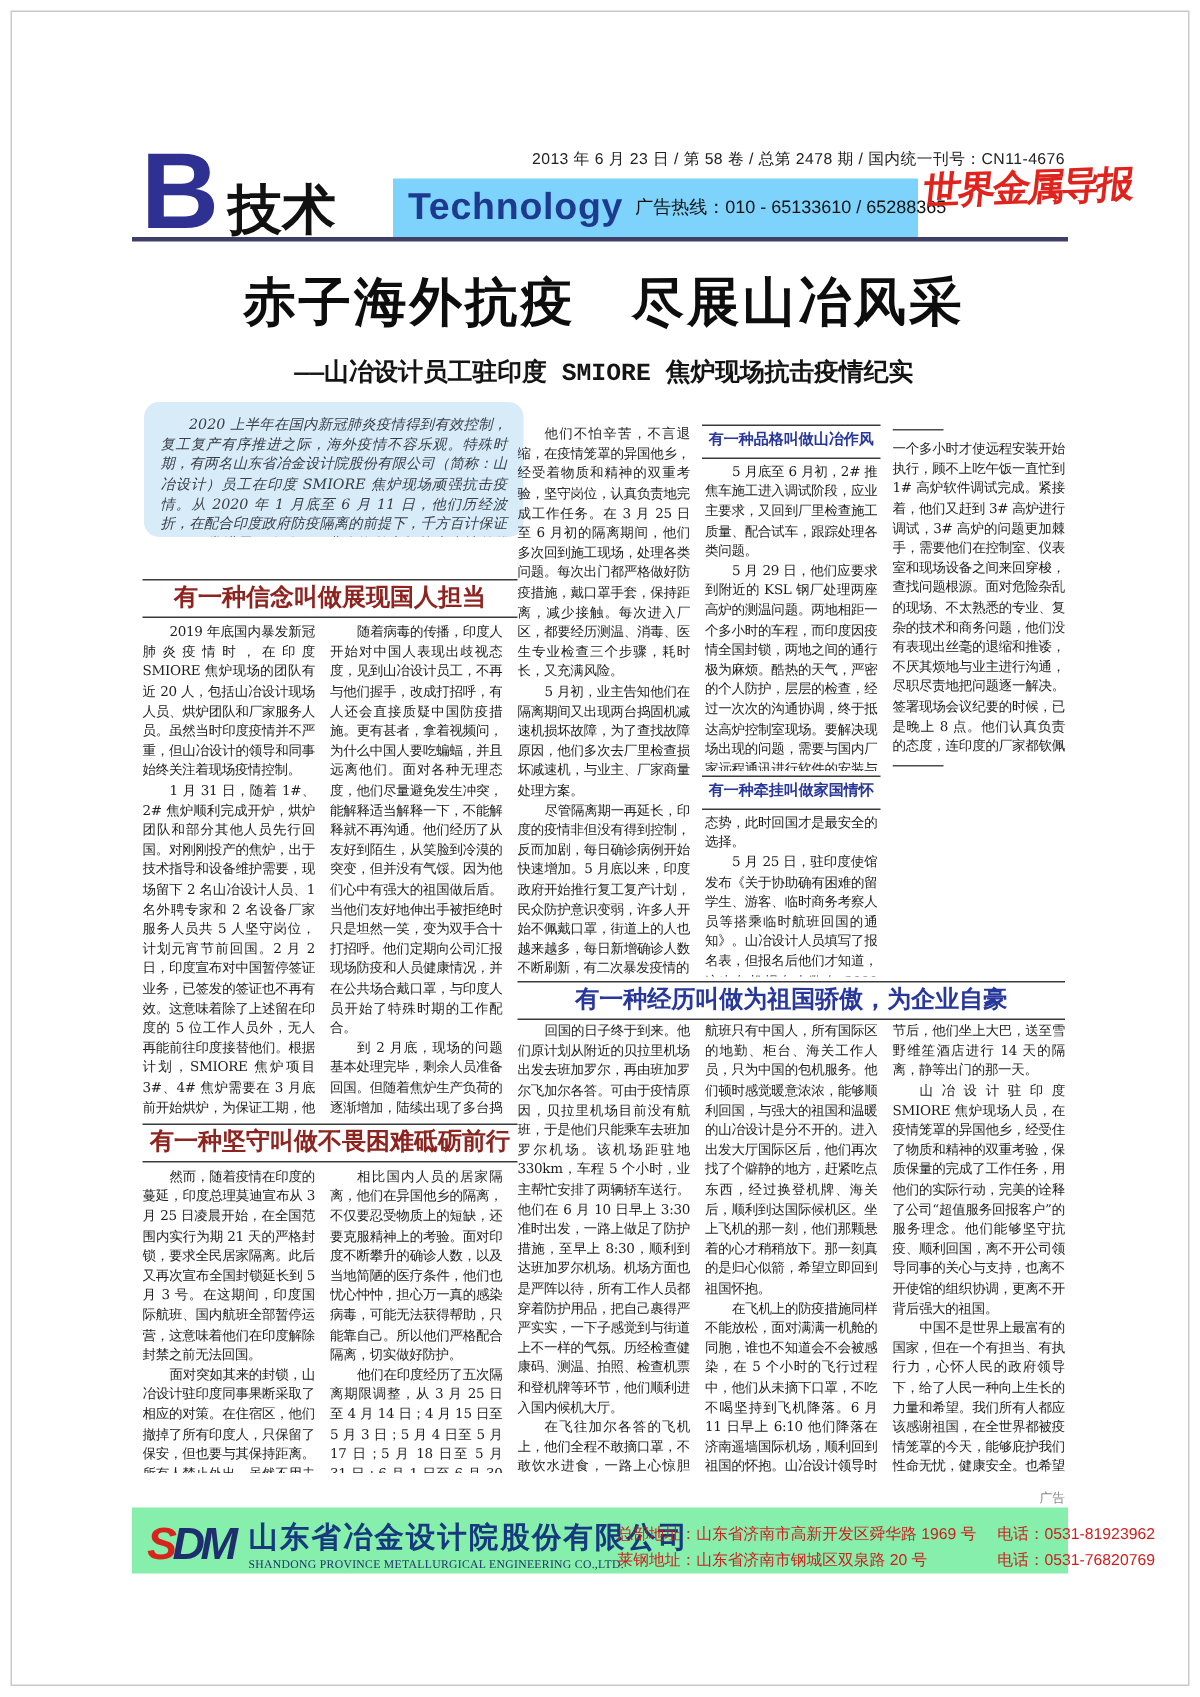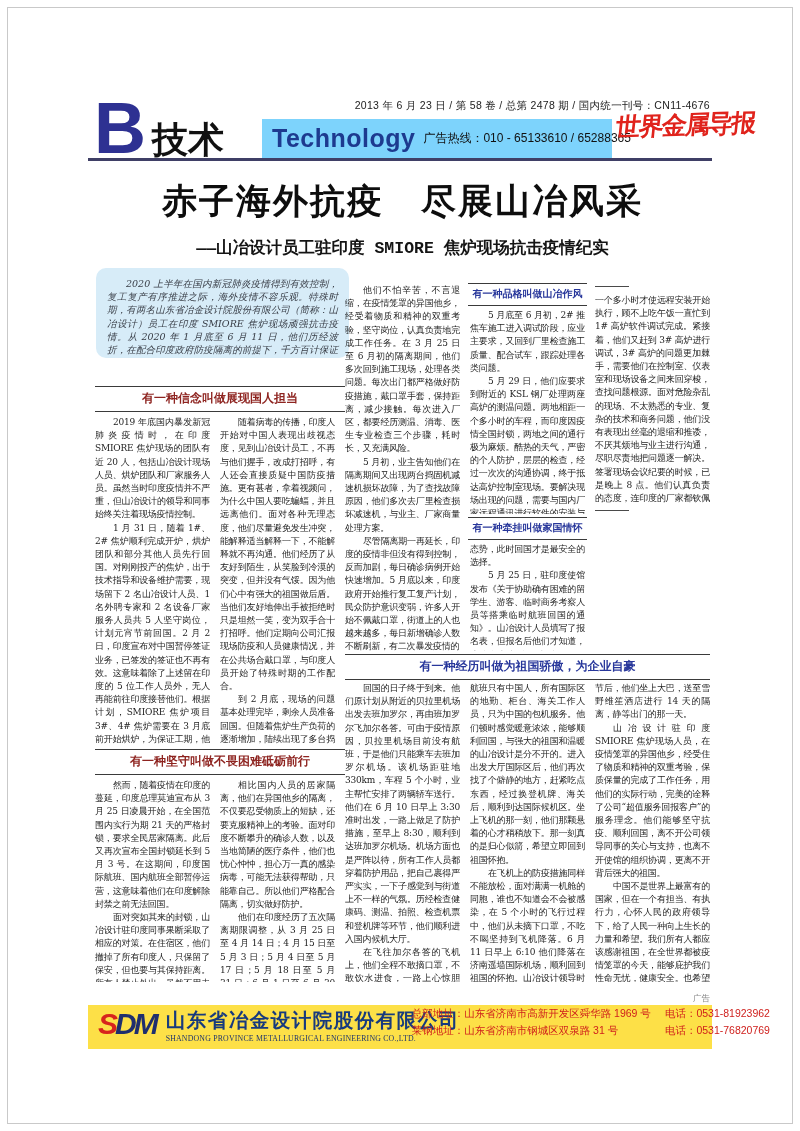--- a/index.html
+++ b/index.html
@@ -31,37 +31,37 @@
   
   .lede-box{position:absolute;left:96px;top:268px;width:253px;height:90px;background:#d7ecf8;
         border-radius:10px;box-sizing:border-box;padding:9px 11px;overflow:hidden;}
   .lede-box p{margin:0;font:italic 9.5px/13.2px "DejaVu Serif","Liberation Serif",serif;
         color:#383d46;text-align:justify;text-indent:2em;}
 
   
   .sec-head{position:absolute;text-align:center;font-family:"Liberation Sans",sans-serif;
         font-weight:bold;border-top:1.5px solid #3a3a3a;border-bottom:1.5px solid #3a3a3a;
         box-sizing:border-box;overflow:hidden;white-space:nowrap;}
-  .sec-head.wide{font-size:12px;line-height:23px;height:26px;}
+  .sec-head.wide{font-size:16px;line-height:23px;height:26px;}
   .sec-head.narrow{font-size:10px;line-height:20px;height:23px;}
   .sec-head.red{color:#8e2420;}
   .sec-head.blue{color:#28379b;}
 
   
   .col-block{position:absolute;width:115px;overflow:hidden;
         font:9px/13.2px "DejaVu Serif","Liberation Serif",serif;color:#1d1d1d;
         text-align:justify;letter-spacing:-0.2px;}
   .col-block p{margin:0;}
   .col-block p.ind{text-indent:2em;}
   .cont-mark{width:34px;border-top:1.5px solid #4a4a4a;margin:2px 0 7px 0;}
 
   
   .ad-label{position:absolute;left:678px;top:993px;width:32px;font-size:8.5px;color:#8a8a8a;text-align:right;}
-  .ad-banner{position:absolute;left:88px;top:1005px;width:624px;height:44px;background:#fde047;
-        display:flex;align-items:flex-start;box-sizing:border-box;padding:2px 10px;}
+  .ad-banner{position:absolute;left:88px;top:1005px;width:624px;height:44px;background:#86efac;
+        display:flex;align-items:flex-end;box-sizing:border-box;padding:2px 10px;}
   .sdm-logo{font-style:italic;font-weight:900;font-size:30px;letter-spacing:-3px;
         font-family:"Liberation Sans",sans-serif;margin-right:10px;white-space:nowrap;}
   .sdm-logo .s{color:#d7241d;} .sdm-logo .dm{color:#1f2f6e;}
   .company{margin-right:14px;min-width:232px;}
   .company-cn{font-size:19.5px;font-weight:bold;color:#173a7e;letter-spacing:1.5px;white-space:nowrap;}
   .company-en{font-size:7.8px;color:#20356c;font-family:"Liberation Serif",serif;
         letter-spacing:0.2px;white-space:nowrap;}
   .ad-contacts{flex:1;display:grid;grid-template-columns:auto auto;column-gap:14px;row-gap:3px;
         font-size:10.5px;font-weight:normal;color:#cf1f1c;white-space:nowrap;align-items:center;}
 </style>
@@ -158,17 +158,17 @@
     <div class="sdm-logo">
       <span class="s">S</span><span class="dm">DM</span>
     </div>
     <div class="company">
       <div class="company-cn">山东省冶金设计院股份有限公司</div>
       <div class="company-en">SHANDONG PROVINCE METALLURGICAL ENGINEERING CO.,LTD.</div>
     </div>
     <div class="ad-contacts">
       <span>总部地址：山东省济南市高新开发区舜华路 1969 号</span>
       <span>电话：0531-81923962</span>
-      <span>莱钢地址：山东省济南市钢城区双泉路 31 号</span>
+      <span>莱钢地址：山东省济南市钢城区双泉路 20 号</span>
       <span>电话：0531-76820769</span>
     </div>
   </div>
 </div>
 
 </body></html>

